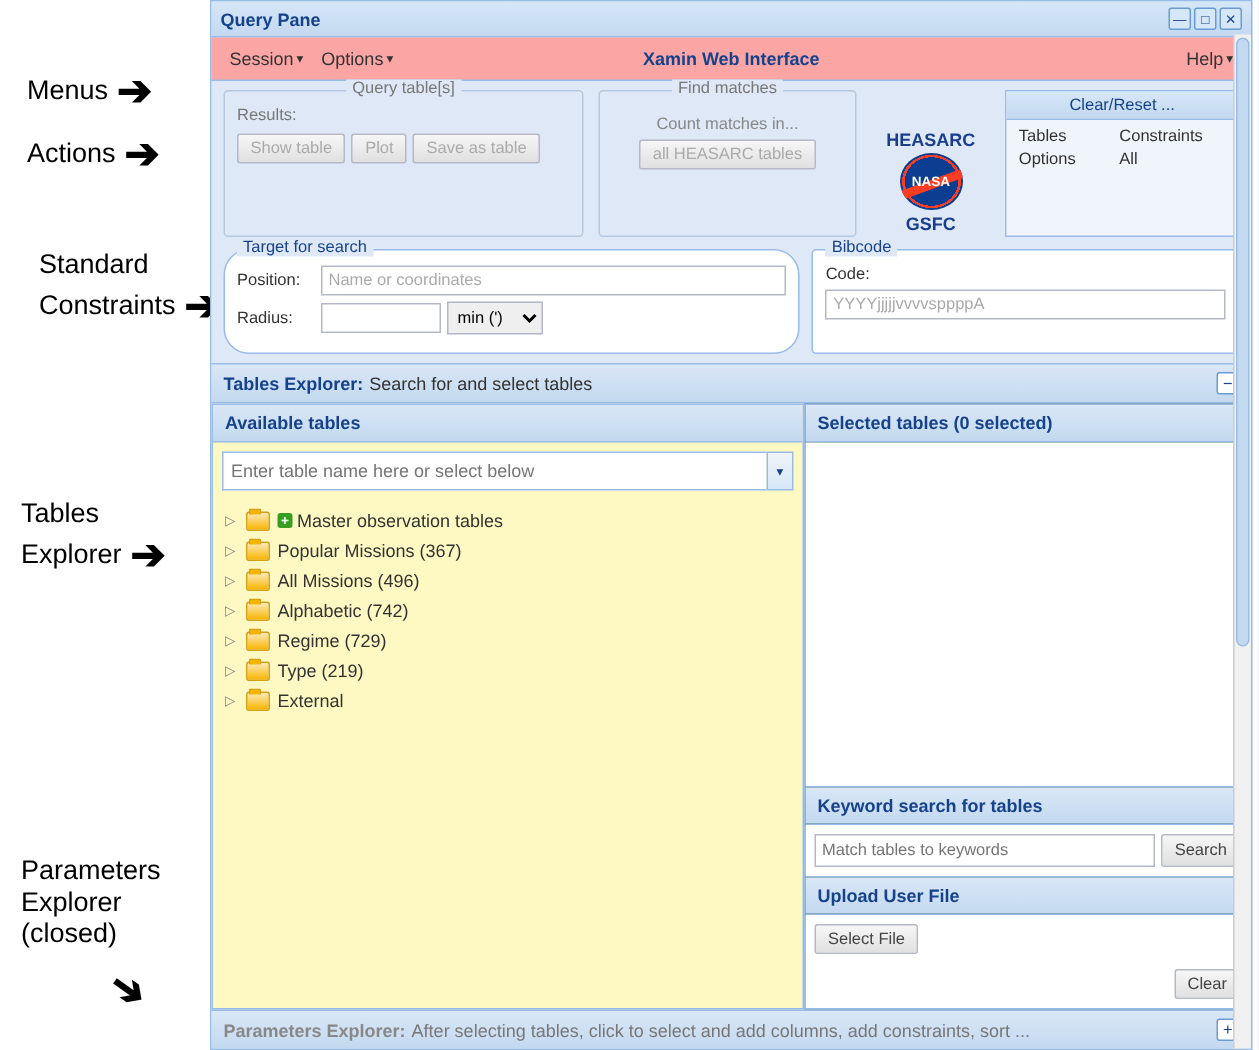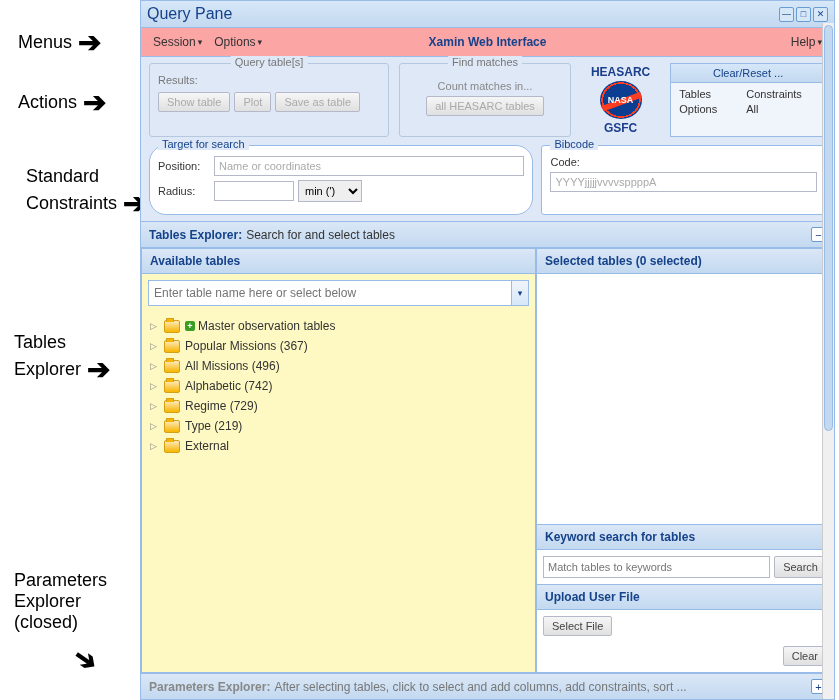--- a/index.html
+++ b/index.html
@@ -5,39 +5,39 @@
 * { box-sizing: border-box; margin: 0; padding: 0; }
 body { font-family: Arial, Helvetica, sans-serif; font-size: 12px; background: #fff; color: #333; width: 839px; height: 700px; overflow: hidden; position: relative; }
 
 .annotation-layer { position: absolute; left: 0; top: 0; width: 140px; height: 700px; pointer-events: none; }
 .annot { position: absolute; font-size: 18px; font-weight: 400; color: #000; display: flex; align-items: center; }
 .arrow { font-size: 28px; margin-left: 6px; font-weight: bold; }
 
 .app { position: absolute; left: 140px; top: 0; width: 695px; height: 700px; border: 1px solid #99bbe8; background: #dfe8f6; display: flex; flex-direction: column; }
 
 .titlebar { background: linear-gradient(to bottom, #d6e7f8, #c3d9f0); border-bottom: 1px solid #99bbe8; padding: 4px 6px; display: flex; align-items: center; }
-.titlebar-title { color: #15428b; font-weight: normal; font-size: 16px; }
+.titlebar-title { color: #15428b; font-weight: bold; font-size: 12px; }
 .titlebar-spacer { flex: 1; }
 .winbtn { width: 15px; height: 15px; border: 1px solid #6a9cd4; background: #d6e7f8; margin-left: 2px; display: flex; align-items: center; justify-content: center; font-size: 9px; color: #15428b; cursor: pointer; border-radius: 2px; }
 
 .menubar { background: #fca5a5; border-bottom: 1px solid #99bbe8; padding: 4px 6px; display: flex; align-items: center; }
 .menu-item { padding: 3px 6px; color: #333; cursor: pointer; display: flex; align-items: center; }
 .menu-item .caret { margin-left: 2px; font-size: 9px; }
 .menu-spacer { flex: 1; }
 .menu-title { font-weight: bold; color: #15428b; text-align: center; position: absolute; left: 50%; transform: translateX(-50%); }
 
 .actions-row { display: flex; padding: 6px 8px 8px 8px; gap: 10px; background: #dfe8f6; }
 .action-group { border: 1px solid #b5c8df; border-radius: 3px; padding: 16px 8px 8px 8px; position: relative; background: #dfe8f6; }
 .action-group-title { position: absolute; top: -8px; left: 50%; transform: translateX(-50%); background: #dfe8f6; padding: 0 4px; color: #777; font-size: 11px; white-space: nowrap; }
 .action-group-sub { position: absolute; top: 10px; left: 8px; color: #777; font-size: 11px; }
 .btn { border: 1px solid #b5b8c8; background: linear-gradient(to bottom, #f6f6f6, #e0e0e0); padding: 3px 8px; font-size: 11px; color: #444; cursor: pointer; border-radius: 2px; }
 .btn.disabled { color: #aaa; }
 .btn-row { display: flex; gap: 4px; margin-top: 12px; }
 
-.logo-box { display: flex; flex-direction: column; align-items: center; padding: 2px 10px; font-weight: bold; color: #1a3e8c; font-size: 12px; }
+.logo-box { display: flex; flex-direction: column; align-items: center; padding: 2px 10px; font-weight: bold; color: #1a3e8c; font-size: 12px; margin-top: 24px; }
 .logo-circle { width: 42px; height: 38px; background: radial-gradient(ellipse at center, #0b3d91 0%, #0b3d91 60%, #fc3d21 60%, #fc3d21 66%, #0b3d91 66%); border-radius: 50%; display: flex; align-items: center; justify-content: center; color: #fff; font-size: 9px; font-weight: bold; margin: 2px 0; position: relative; overflow: hidden; }
 .logo-circle::after { content: ""; position: absolute; width: 50px; height: 6px; background: #fc3d21; transform: rotate(-20deg); top: 18px; left: -4px; border-radius: 3px; }
 .logo-circle span { position: relative; z-index: 2; }
 
 .clear-box { border: 1px solid #99bbe8; background: #f0f4fb; font-size: 11px; }
 .clear-head { background: linear-gradient(to bottom, #d6e7f8, #c3d9f0); text-align: center; color: #15428b; padding: 3px; border-bottom: 1px solid #99bbe8; }
 .clear-grid { display: grid; grid-template-columns: auto auto; gap: 3px 14px; padding: 5px 8px; }
 .clear-grid span { color: #333; cursor: pointer; }
 
 .constraints-row { display: flex; padding: 0 8px 6px 8px; gap: 8px; background: #dfe8f6; }
@@ -80,21 +80,21 @@
 .param-bar { background: linear-gradient(to bottom, #dae7f6, #c3d9f0); border-top: 1px solid #99bbe8; padding: 5px 8px; display: flex; align-items: center; color: #777; }
 .param-bar strong { color: #888; }
 
 .scroll-track { position: absolute; right: 0; top: 22px; bottom: 0; width: 12px; background: #f0f0f0; border-left: 1px solid #ccc; }
 .scroll-thumb { position: absolute; left: 1px; right: 1px; top: 2px; height: 60%; background: #c3d9f0; border: 1px solid #99bbe8; border-radius: 6px; }
 </style>
 </head>
 <body>
 
 <div class="annotation-layer">
-  <div class="annot" style="top:26px; left:18px;">
+  <div class="annot" style="top:44px; left:18px;">
       <span>Menus</span>
       <span class="arrow">➔</span>
     </div>
   <div class="annot" style="top:86px; left:18px;">
       <span>Actions</span>
       <span class="arrow">➔</span>
     </div>
   <div class="annot" style="top:166px; left:14px; flex-direction:column; align-items:flex-start;margin-left:12px;">
     <div style="display:flex; align-items:center;">
         <span>Standard</span>

